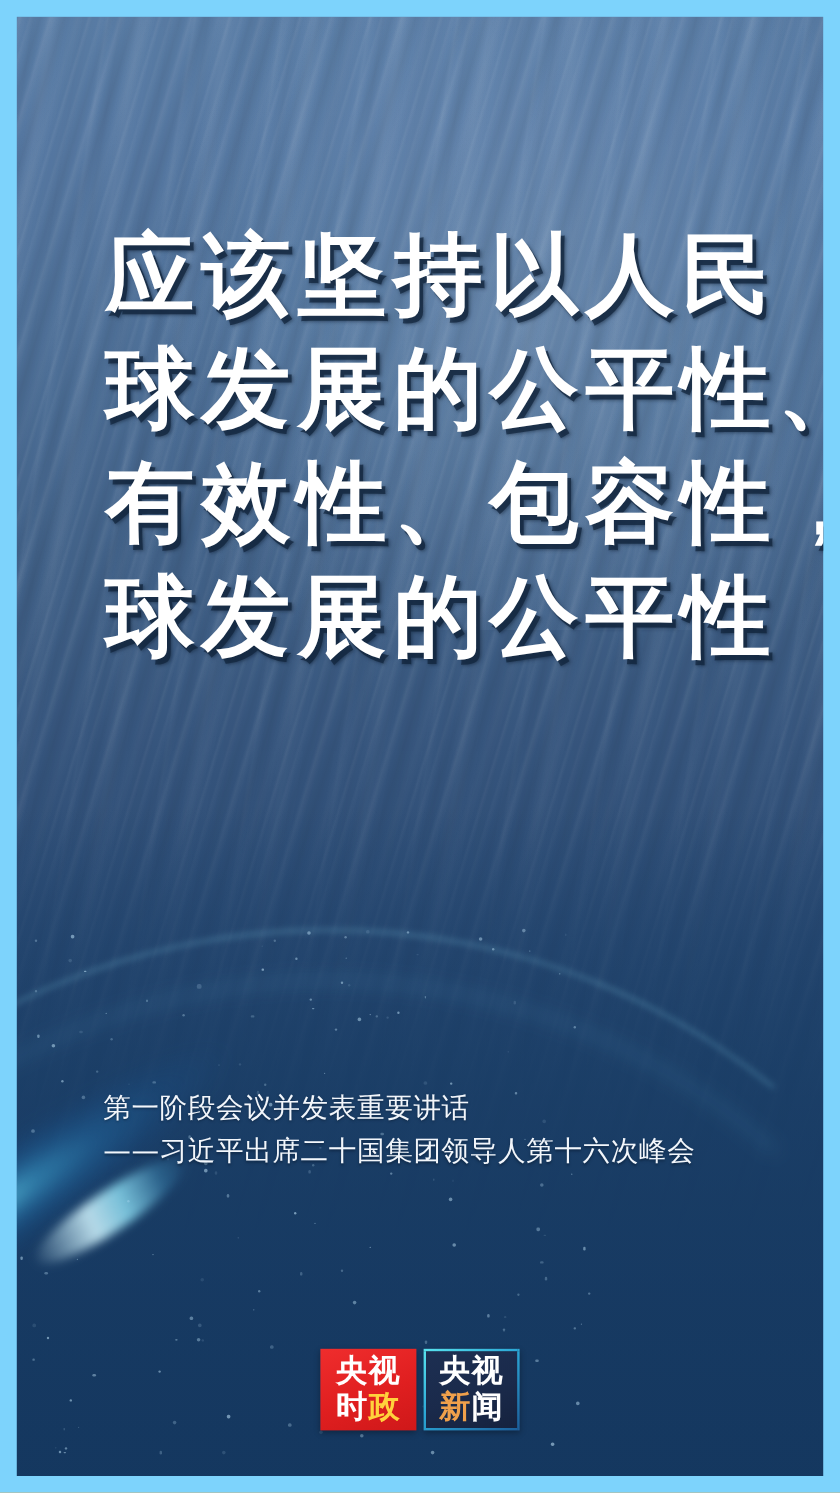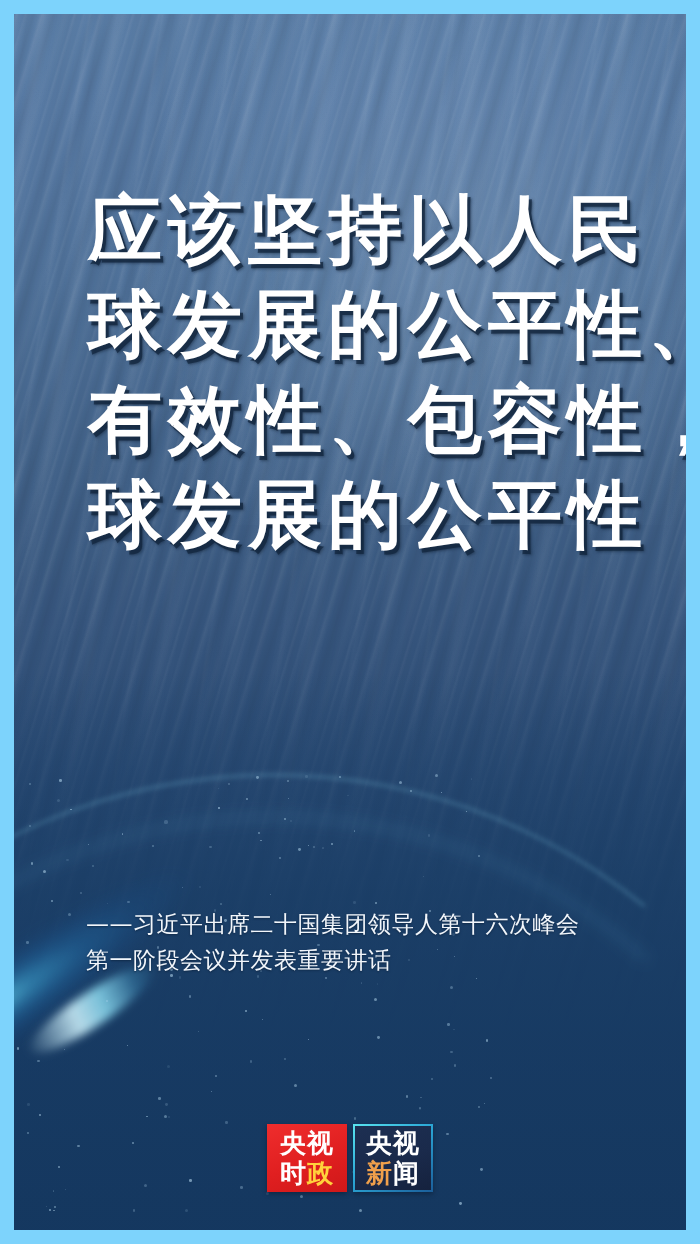--- a/index.html
+++ b/index.html
@@ -382,22 +382,22 @@
       </div>
 
     <div class="headline">
       <div class="hline">应该坚持以人民</div>
       <div class="hline">球发展的公平性、</div>
       <div class="hline">有效性、包容性，</div>
       <div class="hline">球发展的公平性</div>
     </div>
 
     <div class="attrib">
+      <div>第一阶段会议并发表重要讲话</div>
       <div>——习近平出席二十国集团领导人第十六次峰会</div>
-      <div>第一阶段会议并发表重要讲话</div>
     </div>
 
     <div class="logos">
       <div class="logo logo-shizheng">
         <div class="logo-row">
           <span class="c-w">央视</span>
         </div>
         <div class="logo-row">
           <span class="c-w">时</span>
             <span class="c-y">政</span>

